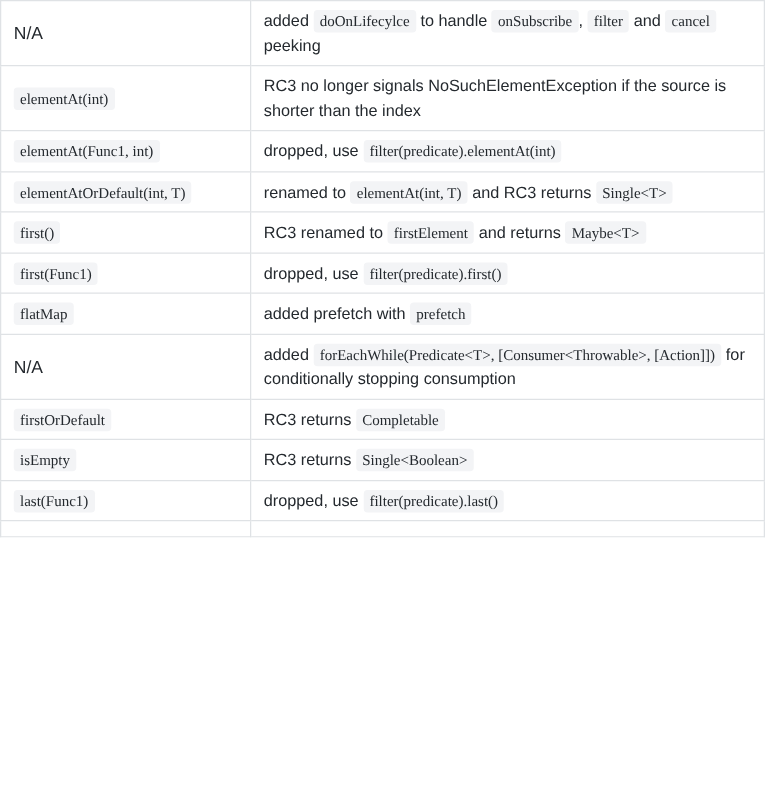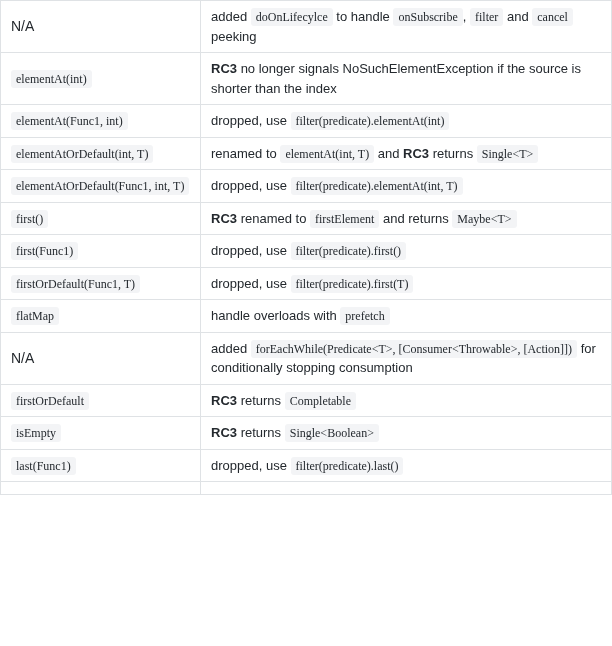--- a/index.html
+++ b/index.html
@@ -33,21 +33,21 @@
       background: #f3f4f6;
       border-radius: 3px;
       padding: 2px 5px;
       color: #24292e;
     }
     .na {
       font-size: 14px;
       color: #24292e;
       margin-top: 29px;
     }
-    strong { font-weight: 700; text-align: right; }
+    strong { font-weight: 400; text-align: right; }
     em { font-style: italic; }
   </style>
 </head>
 <body>
 
 <table>
   <tbody id="tbody">
       <tr>
         <td class="left"><span class="na">N/A</span></td>
         <td class="right"><span>added </span><code>doOnLifecylce</code><span> to handle </span><code>onSubscribe</code><span>, </span><code>filter</code><span> and </span><code>cancel</code><span> peeking</span></td>
@@ -58,38 +58,30 @@
       </tr>
       <tr>
         <td class="left"><code>elementAt(Func1, int)</code></td>
         <td class="right"><span>dropped, use </span><code>filter(predicate).elementAt(int)</code></td>
       </tr>
       <tr>
         <td class="left"><code>elementAtOrDefault(int, T)</code></td>
         <td class="right"><span>renamed to </span><code>elementAt(int, T)</code><span> and </span><strong>RC3</strong><span> returns </span><code>Single&lt;T&gt;</code></td>
       </tr>
       <tr>
-        <td class="left"><code>elementAtOrDefault(Func1, int, T)</code></td>
-        <td class="right"><span>dropped, use </span><code>filter(predicate).elementAt(int, T)</code></td>
-      </tr>
-      <tr>
         <td class="left"><code>first()</code></td>
         <td class="right"><strong>RC3</strong><span> renamed to </span><code>firstElement</code><span> and returns </span><code>Maybe&lt;T&gt;</code></td>
       </tr>
       <tr>
         <td class="left"><code>first(Func1)</code></td>
         <td class="right"><span>dropped, use </span><code>filter(predicate).first()</code></td>
       </tr>
       <tr>
-        <td class="left"><code>firstOrDefault(Func1, T)</code></td>
-        <td class="right"><span>dropped, use </span><code>filter(predicate).first(T)</code></td>
-      </tr>
-      <tr>
         <td class="left"><code>flatMap</code></td>
-        <td class="right"><span>handle overloads with </span><code>prefetch</code></td>
+        <td class="right"><span>added prefetch with </span><code>prefetch</code></td>
       </tr>
       <tr>
         <td class="left"><span class="na">N/A</span></td>
         <td class="right"><span>added </span><code>forEachWhile(Predicate&lt;T&gt;, [Consumer&lt;Throwable&gt;, [Action]])</code><span> for conditionally stopping consumption</span></td>
       </tr>
       <tr>
         <td class="left"><code>firstOrDefault</code></td>
         <td class="right"><strong>RC3</strong><span> returns </span><code>Completable</code></td>
       </tr>
       <tr>

